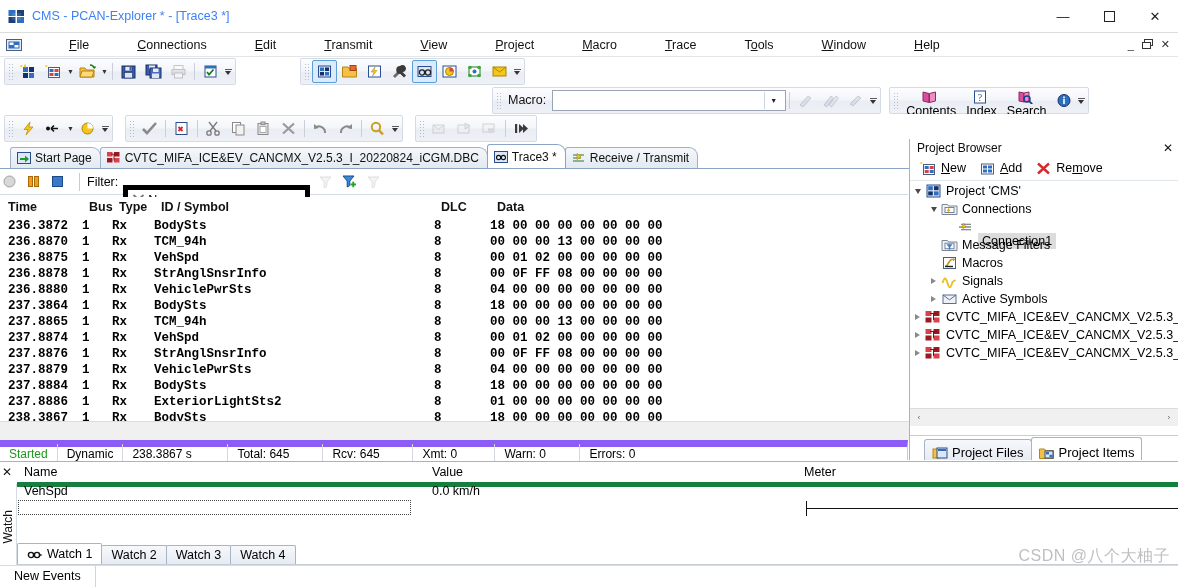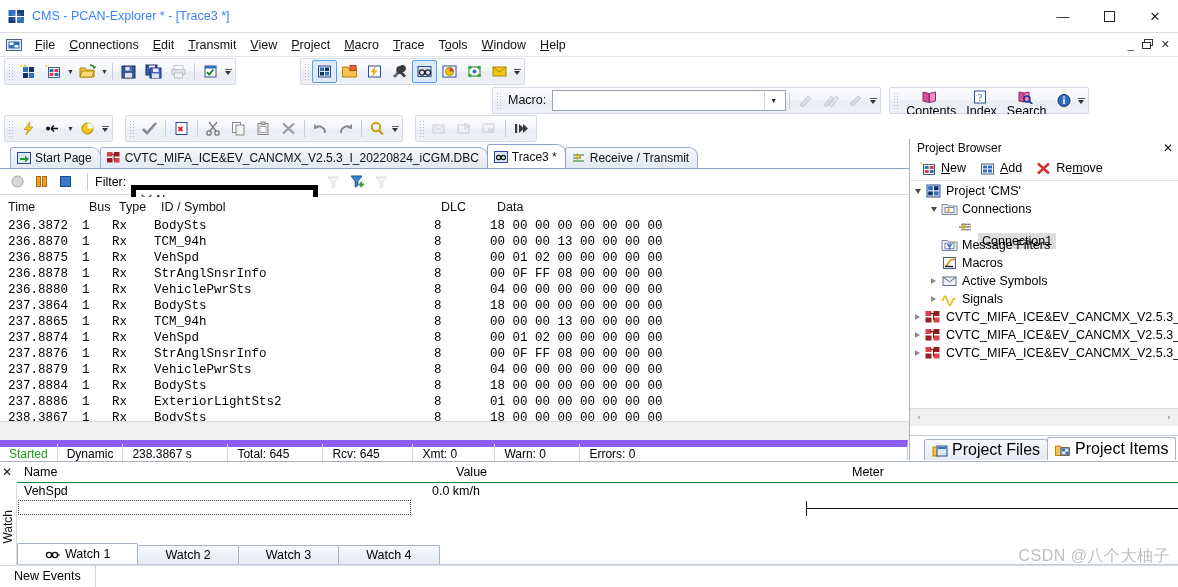--- a/index.html
+++ b/index.html
@@ -16,21 +16,21 @@
   .titlebar{height:32px;background:#ffffff;display:flex;align-items:center;
     border-bottom:1px solid #dcdcdc;position:relative;}
   .tb-ico{width:17px;height:15px;margin-left:8px;margin-right:7px;position:relative;flex:none;}
   .tb-title{font-size:12.5px;color:#3b82f6;}
   .wbtns{position:absolute;right:0;top:0;height:32px;display:flex;}
   .wb{width:46px;height:32px;display:flex;align-items:center;justify-content:center;
       font-size:13px;color:#222;cursor:default;}
 
   
   .menubar{height:23px;background:#fff;display:flex;align-items:center;
-           border-bottom:1px solid #e6e6e6;position:relative;}
+           border-bottom:1px solid #e6e6e6;position:relative;gap:34px;}
   .mb-ico{width:16px;height:14px;margin-left:6px;margin-right:6px;flex:none;position:relative;}
   .mi{padding:3px 7px;font-size:12.5px;color:#111;cursor:default;}
   .mi u{text-decoration:underline;}
   .mdibtns{position:absolute;right:4px;top:0;height:23px;display:flex;align-items:center;gap:8px;
            font-size:11px;color:#333;padding-right:4px;}
   .mdibtns span{cursor:default;}
 
   
   .tbrow{height:29px;display:flex;align-items:center;background:#fff;position:relative;}
   .tbar{display:flex;align-items:center;height:25px;
@@ -71,36 +71,36 @@
   .mtab{height:20px;display:flex;align-items:center;padding:0 8px 0 6px;font-size:12px;
         background:linear-gradient(to bottom,#f5f7fa,#e3e9f2);
         border:1px solid #9fb0c8;border-bottom:none;margin-right:-1px;
         border-radius:3px 9px 0 0;color:#111;cursor:default;position:relative;white-space:nowrap;}
   .mtab.active{background:#fff;height:23px;border-color:#8ba4c4;z-index:3;font-weight:400;}
   .mtab .tico{width:14px;height:12px;margin-right:4px;position:relative;flex:none;}
   .tabstrip .tsright{position:absolute;right:4px;bottom:3px;display:flex;align-items:center;gap:9px;
       font-size:11px;color:#333;}
 
   
-  .tracebar{height:26px;background:#fff;display:flex;align-items:center;padding-left:8px;
+  .tracebar{height:26px;background:#fff;display:flex;align-items:center;
             border-bottom:1px solid #d6dce6;}
   .rbtn{width:19px;height:17px;margin-right:5px;display:flex;align-items:center;justify-content:center;
         position:relative;flex:none;cursor:default;}
   .vsep{width:1px;height:18px;background:#c6ccd6;margin:0 7px;flex:none;}
   .flbl{font-size:12.5px;margin-right:5px;}
   .fcombo{width:177px;height:20px;border:5px solid #000000;background:#fff;display:flex;
           align-items:center;position:relative;margin-top:36px;}
   .fcombo .xic{width:15px;height:15px;margin:0 2px 0 3px;position:relative;flex:none;}
   .fcombo .ftxt{font-size:12.5px;flex:1;}
   .fcombo .arrow{width:17px;height:18px;display:flex;align-items:center;justify-content:center;
         font-size:7px;color:#111;}
 
   
   .tracewrap{position:absolute;left:0;top:197px;width:1021px;height:243px;background:#fff;
-             border-right:1px solid #c6ccd6;box-sizing:border-box;}
+             border-right:1px solid #c6ccd6;box-sizing:border-box;font-weight:bold;}
   .thead{height:21px;display:flex;align-items:center;background:#fff;
          border-bottom:1px solid #c9cfd9;font-size:12.5px;color:#111;position:relative;}
   .th{padding-left:7px;box-sizing:border-box;position:relative;height:21px;line-height:21px;cursor:default;}
   .tbody{font-family:"Liberation Mono","DejaVu Sans Mono",monospace;font-size:12.5px;color:#000;
          position:absolute;left:0;top:21px;right:19px;bottom:18px;overflow:hidden;background:#fff;}
   .trow{height:16px;line-height:16px;display:flex;white-space:pre;}
   .trow > div{box-sizing:border-box;overflow:hidden;}
   .c-time{width:82px;text-align:left;padding-left:8px;}
   .c-bus{width:30px;}
   .c-type{width:42px;}
@@ -149,47 +149,47 @@
           border-top:5px solid #4a4a4a;}
   .tnode .ti{width:17px;height:14px;margin-right:4px;position:relative;flex:none;}
   .tnode .tl{overflow:hidden;}
   .tnode.sel .tl{background:#dcdcdc;padding:1px 4px;margin-top:27px;}
   .pb-hscroll{position:absolute;left:0;right:0;bottom:34px;height:17px;background:#f0f0f0;
               border-top:1px solid #dcdcdc;display:flex;align-items:center;
               justify-content:space-between;}
   .pb-hscroll .sbtn{height:17px;}
   .pb-tabs{position:absolute;left:0;right:0;bottom:0;height:24px;display:flex;align-items:flex-end;
            background:#fff;border-top:1px solid #c6ccd6;padding-left:14px;}
-  .pbtab{height:20px;display:flex;align-items:center;padding:0 7px;font-size:16px;
+  .pbtab{height:20px;display:flex;align-items:flex-end;padding:0 7px;font-size:13px;
          background:linear-gradient(to bottom,#f6f8fb,#e6ebf3);border:1px solid #a8b4c6;
          border-bottom:none;border-radius:3px 3px 0 0;margin-right:-1px;cursor:default;}
   .pbtab.active{background:#fff;height:22px;z-index:2;}
   .pbtab .pti{width:16px;height:13px;margin-right:4px;position:relative;flex:none;}
 
   
   .watchpanel{position:absolute;left:0;top:461px;width:1178px;height:126px;background:#fff;
               border-top:1px solid #a8b2c0;box-sizing:border-box;}
   .wclose{position:absolute;left:2px;top:3px;font-size:12px;color:#111;cursor:default;}
   .wside{position:absolute;left:0;top:22px;width:16px;height:86px;
          display:flex;align-items:center;justify-content:center;
          border-right:1px solid #d6dce6;background:#fff;}
   .wside span{writing-mode:vertical-rl;transform:rotate(180deg);font-size:12px;color:#111;}
   .whead{position:absolute;left:17px;right:0;top:0;height:20px;display:flex;align-items:center;
-         font-size:12.5px;border-bottom:1px solid #15803d;background:#fff;gap:24px;}
+         font-size:12.5px;border-bottom:5px solid #15803d;background:#fff;}
   .wh{padding-left:7px;box-sizing:border-box;height:20px;line-height:20px;position:relative;cursor:default;}
   .wrow{position:absolute;left:17px;right:0;top:20px;height:17px;display:flex;
         font-size:12.5px;align-items:center;}
   .wrow > div{padding-left:7px;box-sizing:border-box;}
   .wedit{position:absolute;left:18px;top:38px;width:393px;height:15px;border:1px dotted #444;
          box-sizing:border-box;background:#fff;}
   .meterline{position:absolute;left:806px;top:46px;width:372px;height:1px;background:#111;}
   .metertick{position:absolute;left:806px;top:39px;width:1px;height:15px;background:#111;}
   .wtabrow{position:absolute;left:17px;right:0;bottom:22px;height:21px;display:flex;
            align-items:flex-end;border-bottom:1px solid #c6ccd6;}
-  .wtab{height:18px;display:flex;align-items:center;padding:0 27px;font-size:12.5px;
+  .wtab{height:18px;display:flex;align-items:center;padding:0 9px;font-size:12.5px;
         background:linear-gradient(to bottom,#f6f8fb,#e6ebf3);border:1px solid #a8b4c6;
         border-bottom:none;border-radius:2px 2px 0 0;margin-right:-1px;cursor:default;}
   .wtab.active{background:#fff;height:20px;z-index:2;}
   .wtab .wi{width:16px;height:11px;margin-right:4px;position:relative;flex:none;}
   .newevents{position:absolute;left:0;bottom:0;height:21px;display:flex;align-items:center;
              border-top:1px solid #d6dce6;width:1178px;background:#fff;}
   .ne-lbl{padding:0 14px;font-size:12.5px;height:21px;line-height:21px;
           border-right:1px solid #cfd5de;cursor:default;}
   .watermark{position:absolute;right:8px;bottom:20px;font-size:16px;color:#bfbfbf;
              letter-spacing:.5px;pointer-events:none;}
@@ -829,33 +829,33 @@
               <path d="M12 2 l2.4 1.6 l-2.4 1.6z" fill="#c89a18"></path>
               <path d="M4 10.5 h8" stroke="#1a1a1a" stroke-width="1.4"></path>
             </svg></span>
           <span class="tl">Macros</span>
         </div>
         <div class="tnode" style="padding-left: 16px;">
           <span class="tw">
             <i class="chev-r"></i>
           </span>
           <span class="ti"><svg width="17" height="14" viewBox="0 0 17 14">
-              <rect x="2" y="3" width="13" height="8.5" fill="#eef2f8" stroke="#5a6f8f"></rect>
-              <path d="M2 3 l6.5 4.8 l6.5-4.8" fill="none" stroke="#5a6f8f"></path>
+              <path d="M1.5 9 c2-6 3.2-6 5 0 c1.8 6 3 6 5-1 l3-2" fill="none" stroke="#e8c020" stroke-width="1.9"></path>
             </svg></span>
-          <span class="tl">Active Symbols</span>
+          <span class="tl">Signals</span>
         </div>
         <div class="tnode" style="padding-left: 16px;">
           <span class="tw">
             <i class="chev-r"></i>
           </span>
           <span class="ti"><svg width="17" height="14" viewBox="0 0 17 14">
-              <path d="M1.5 9 c2-6 3.2-6 5 0 c1.8 6 3 6 5-1 l3-2" fill="none" stroke="#e8c020" stroke-width="1.9"></path>
+              <rect x="2" y="3" width="13" height="8.5" fill="#eef2f8" stroke="#5a6f8f"></rect>
+              <path d="M2 3 l6.5 4.8 l6.5-4.8" fill="none" stroke="#5a6f8f"></path>
             </svg></span>
-          <span class="tl">Signals</span>
+          <span class="tl">Active Symbols</span>
         </div>
         <div class="tnode" style="padding-left: 0px;">
           <span class="tw">
             <i class="chev-r"></i>
           </span>
           <span class="ti"><svg width="17" height="14" viewBox="0 0 17 14">
               <rect x="0.5" y="1" width="6" height="5" fill="#d8424a"></rect>
               <rect x="8.5" y="1" width="6" height="5" fill="#9a1a24"></rect>
               <rect x="0.5" y="7.5" width="6" height="5" fill="#9a1a24"></rect>
               <rect x="8.5" y="7.5" width="6" height="5" fill="#d8424a"></rect>

